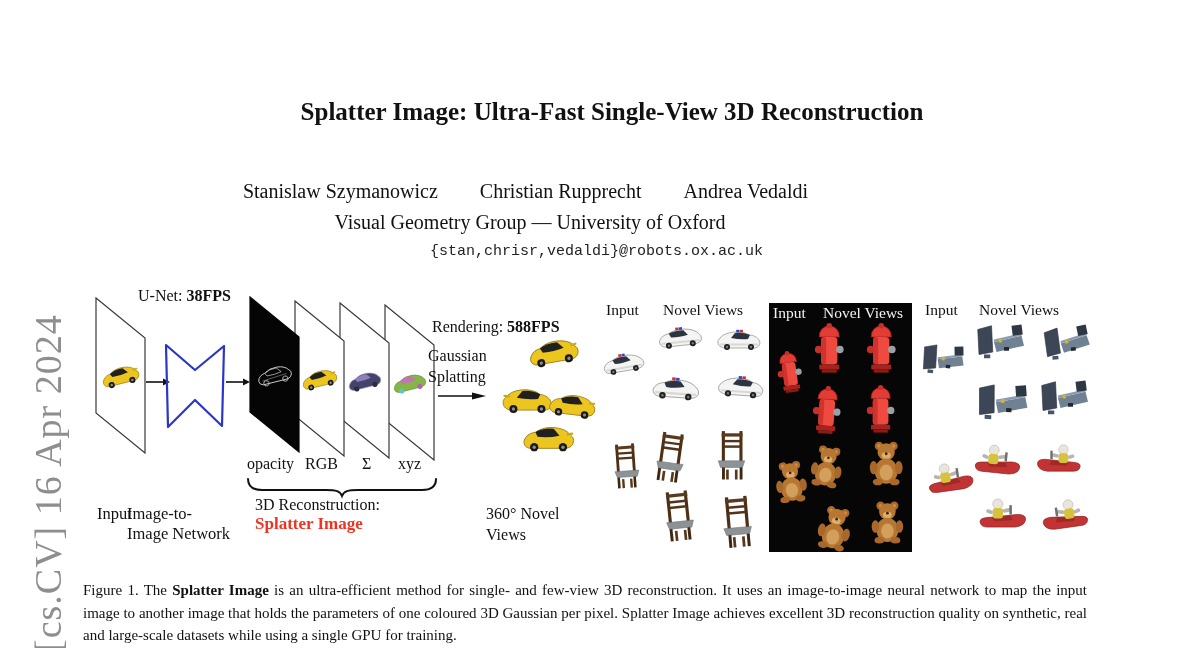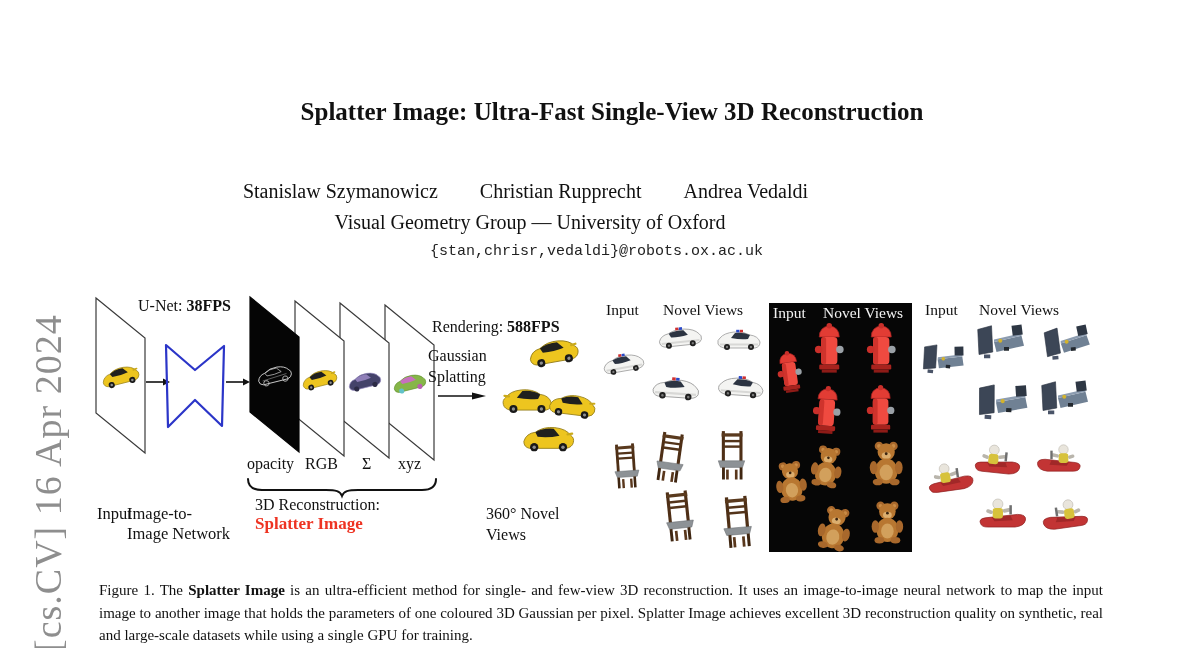--- a/index.html
+++ b/index.html
@@ -13,21 +13,21 @@
   .affil{left:0;top:211px;width:1060px;text-align:center;font-size:20px;}
   .email{left:0;top:243px;width:1193px;text-align:center;font-size:15px;
          font-family:"Liberation Mono", monospace;color:#222;}
   .figlabel{font-size:16px;white-space:nowrap;}
   .figlabel b{font-weight:bold;}
   .center{text-align:left;}
   .red{color:#ee3322;font-weight:bold;}
   .panel-hd{font-size:15.5px;white-space:nowrap;}
   .panel-hd.light{color:#f2f2f2;}
   .blackpanel{left:769px;top:303px;width:143px;height:249px;background:#060606;}
-  .caption{left:99px;top:564px;width:1004px;font-size:15px;line-height:22.6px;
+  .caption{left:83px;top:564px;width:1004px;font-size:15px;line-height:22.6px;
            text-align:justify;color:#111;}
   .caption b{font-weight:bold;}
   svg{display:block;overflow:visible;}
 </style>
 </head>
 <body>
 
 <div class="page">
 
   <svg width="0" height="0">
@@ -144,21 +144,21 @@
   <div class="abs affil">Visual Geometry Group — University of Oxford</div>
   <div class="abs email">{stan,chrisr,vedaldi}@robots.ox.ac.uk</div>
 
   <svg class="abs" style="left:95px;top:296px;" width="52" height="160" viewBox="0 0 52 160">
     <polygon points="1,2 50,42 50,157 1,117" fill="#ffffff" stroke="#3a3a3a" stroke-width="1.2"></polygon>
     <g transform="translate(25,80) rotate(-14) scale(0.85) translate(-24,-13)">
         <use href="#car-y"></use>
       </g>
   </svg>
 
-  <div class="abs figlabel" style="left:138px;top:297px;">
+  <div class="abs figlabel" style="left:138px;top:287px;">
     <span>U-Net: </span><b>38FPS</b>
   </div>
 
   <svg class="abs" style="left:146px;top:377px;" width="24" height="10" viewBox="0 0 24 10">
       <use href="#arrow"></use>
     </svg>
 
   <svg class="abs" style="left:164px;top:343px;" width="62" height="86" viewBox="0 0 62 86">
     <polygon points="2,2 31,27 60,3 58,83 31,57 4,84" fill="none" stroke="#2b35c8" stroke-width="2.2" stroke-linejoin="round"></polygon>
   </svg>

